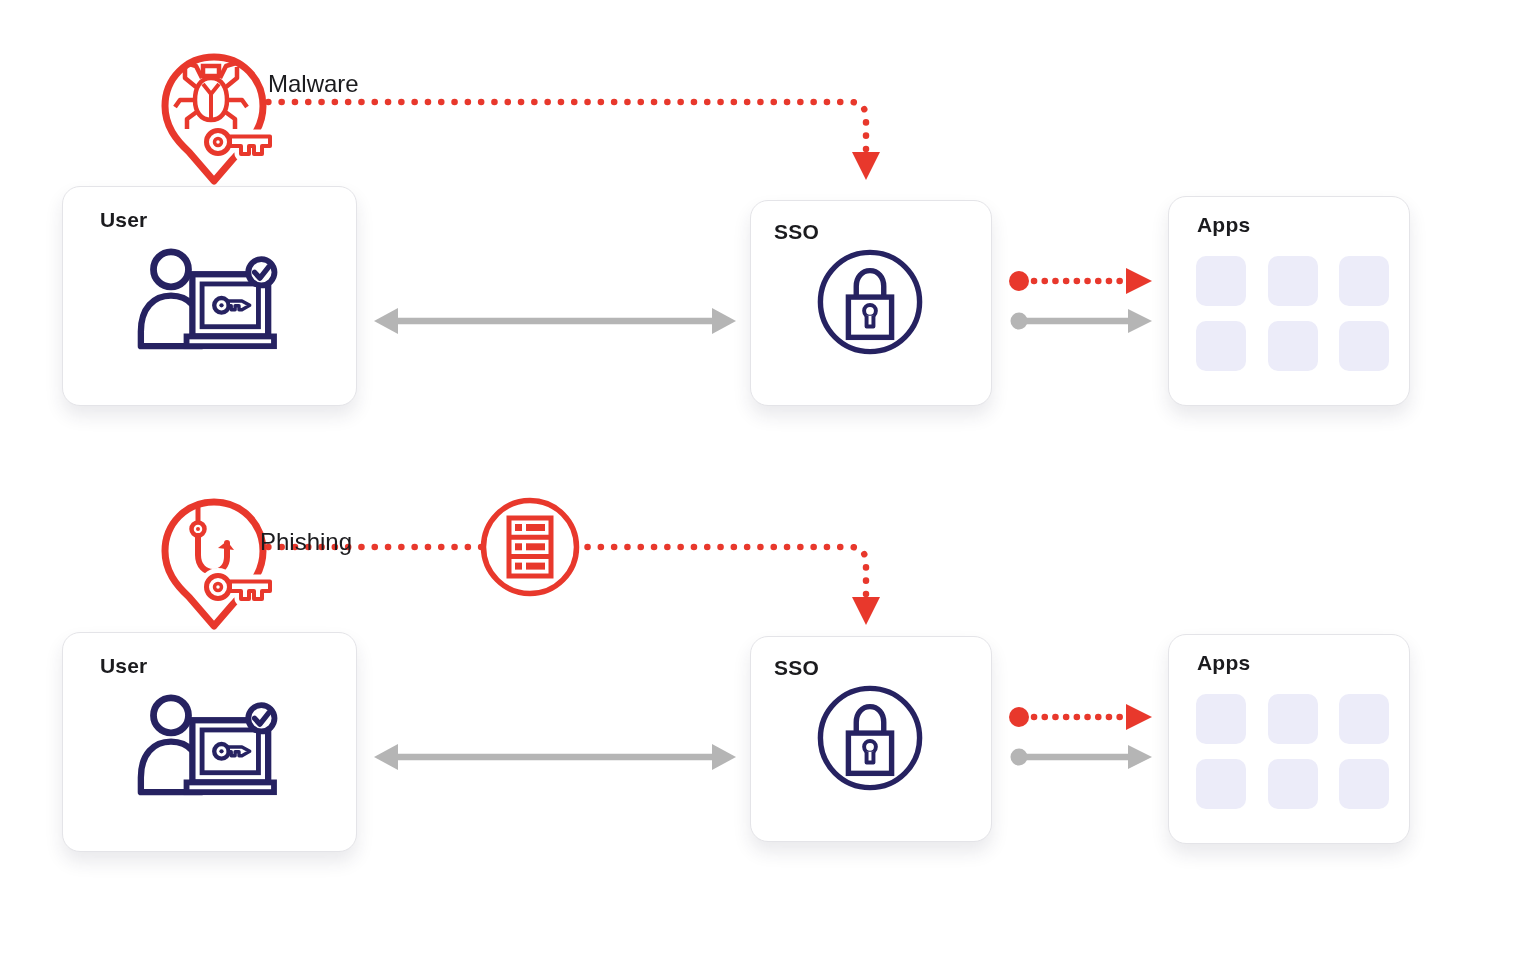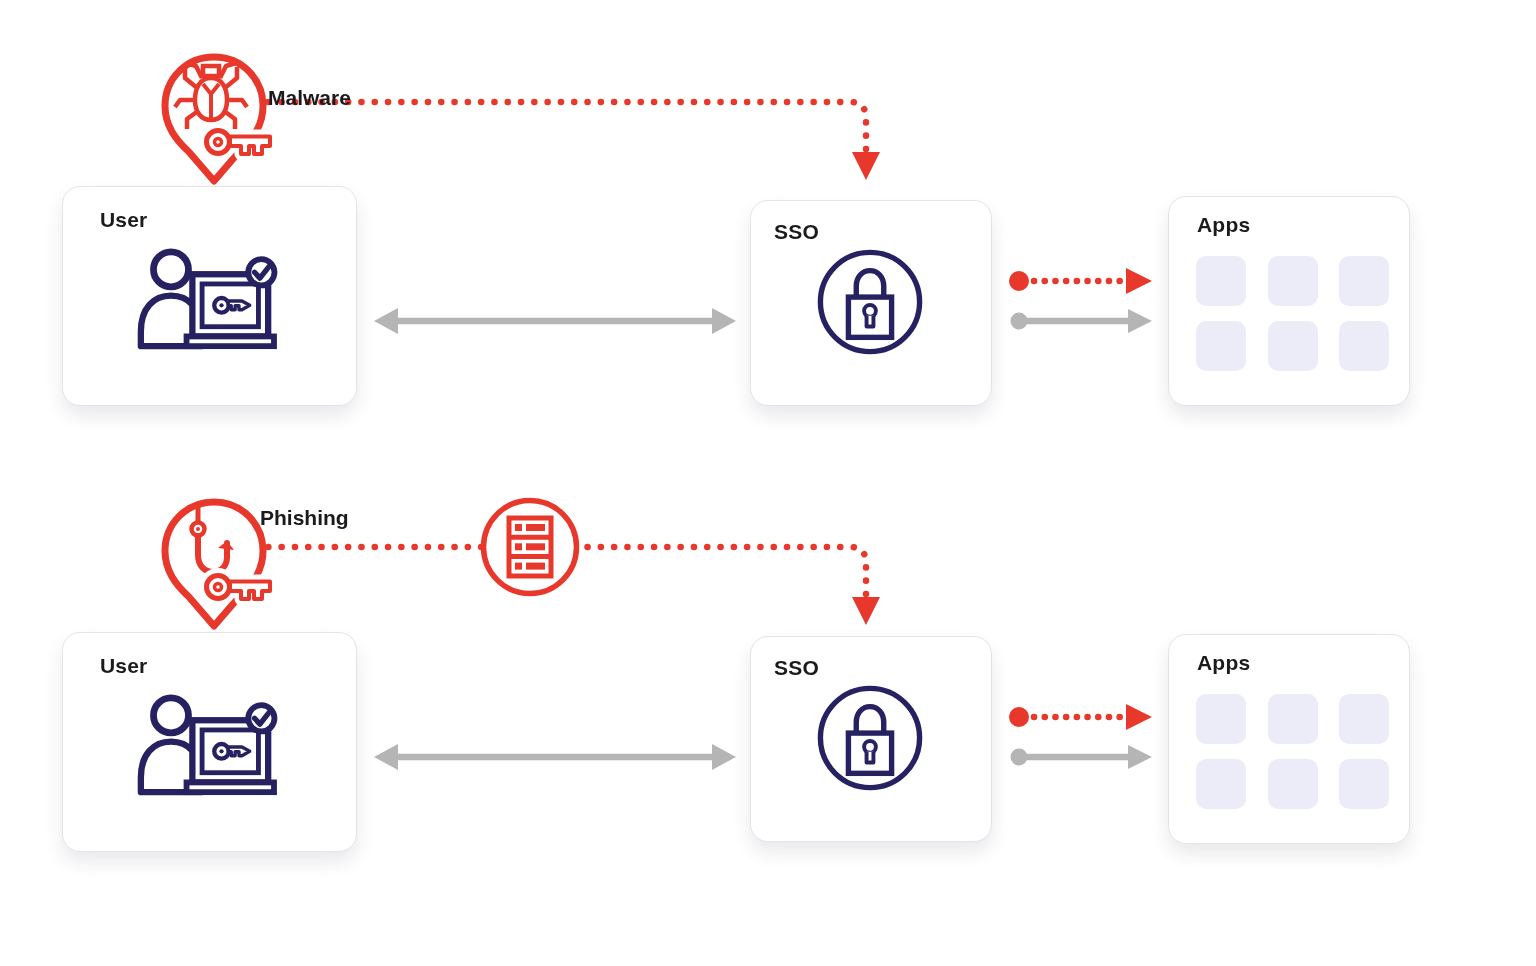--- a/index.html
+++ b/index.html
@@ -4,21 +4,21 @@
 <style>
   html,body{margin:0;padding:0;background:#ffffff;}
   body{font-family:"Liberation Sans",sans-serif;}
   .canvas{position:relative;width:1536px;height:966px;background:#ffffff;overflow:hidden;}
 
   svg.connectors{position:absolute;left:0;top:0;z-index:1;}
 
   .box{position:absolute;background:#ffffff;border:1.5px solid #E4E4E8;border-radius:18px;
        box-shadow:0 10px 18px rgba(40,40,70,0.10);z-index:2;}
   .box-label{position:absolute;font-size:21px;font-weight:700;color:#1B1B1E;letter-spacing:.2px;}
-  .threat-label{position:absolute;font-size:21px;font-weight:700;color:#1B1B1E;z-index:4;margin-top:16px;}
+  .threat-label{position:absolute;font-size:24px;font-weight:400;color:#1B1B1E;z-index:4;}
 
   .icon-abs{position:absolute;z-index:3;}
   .tile{position:absolute;width:50px;height:50px;border-radius:10px;background:#ECECF9;}
 
   
   .red-dotted{fill:none;stroke:#E8382C;stroke-width:6.5;stroke-linecap:round;stroke-dasharray:0.1 13.2;}
   .red-dotted-short{fill:none;stroke:#E8382C;stroke-width:6.5;stroke-linecap:round;stroke-dasharray:0.1 10.6;}
   .red-fill{fill:#E8382C;}
   .gray-line{fill:none;stroke:#B5B5B5;stroke-width:6.5;}
   .gray-fill{fill:#B5B5B5;}
@@ -156,21 +156,21 @@
       <polygon class="rf" points="75,46 66,53 82,55"></polygon>
     </g>
     <g>
       <circle class="white-under" stroke-width="14" cx="66" cy="92" r="12"></circle>
       <path class="white-under" stroke-width="13" stroke-linejoin="round" d="M78 86 h40 v10 h-8 v8 h-8 v-8 h-5 v8 h-8 v-8 h-11 z"></path>
       <circle class="rs" stroke-width="5" cx="66" cy="92" r="11.5"></circle>
       <circle class="rs" stroke-width="3.5" cx="66" cy="92" r="3.5"></circle>
       <path class="rs" stroke-width="4" stroke-linejoin="round" d="M78 86.5 h40 v9.5 h-8 v8 h-8 v-8 h-5 v8 h-8 v-8 h-11 z"></path>
     </g>
   </svg>
-  <div class="threat-label" style="left:260px;top:490px;">Phishing</div>
+  <div class="threat-label" style="left:260px;top:528px;">Phishing</div>
 
   <svg class="icon-abs" style="left:480px;top:497px;" width="100" height="100" viewBox="0 0 100 100">
     <circle class="rs" stroke-width="5.5" cx="50" cy="50" r="46.5"></circle>
     <rect class="rs" stroke-width="5" x="29" y="21" width="42" height="58"></rect>
     <path class="rs-n" stroke-width="5" d="M29 40.3 H71 M29 59.6 H71"></path>
     <rect class="rf" x="35" y="27" width="7" height="7"></rect>
       <rect class="rf" x="46" y="27" width="19" height="7"></rect>
     <rect class="rf" x="35" y="46.3" width="7" height="7"></rect>
       <rect class="rf" x="46" y="46.3" width="19" height="7"></rect>
     <rect class="rf" x="35" y="65.6" width="7" height="7"></rect>

